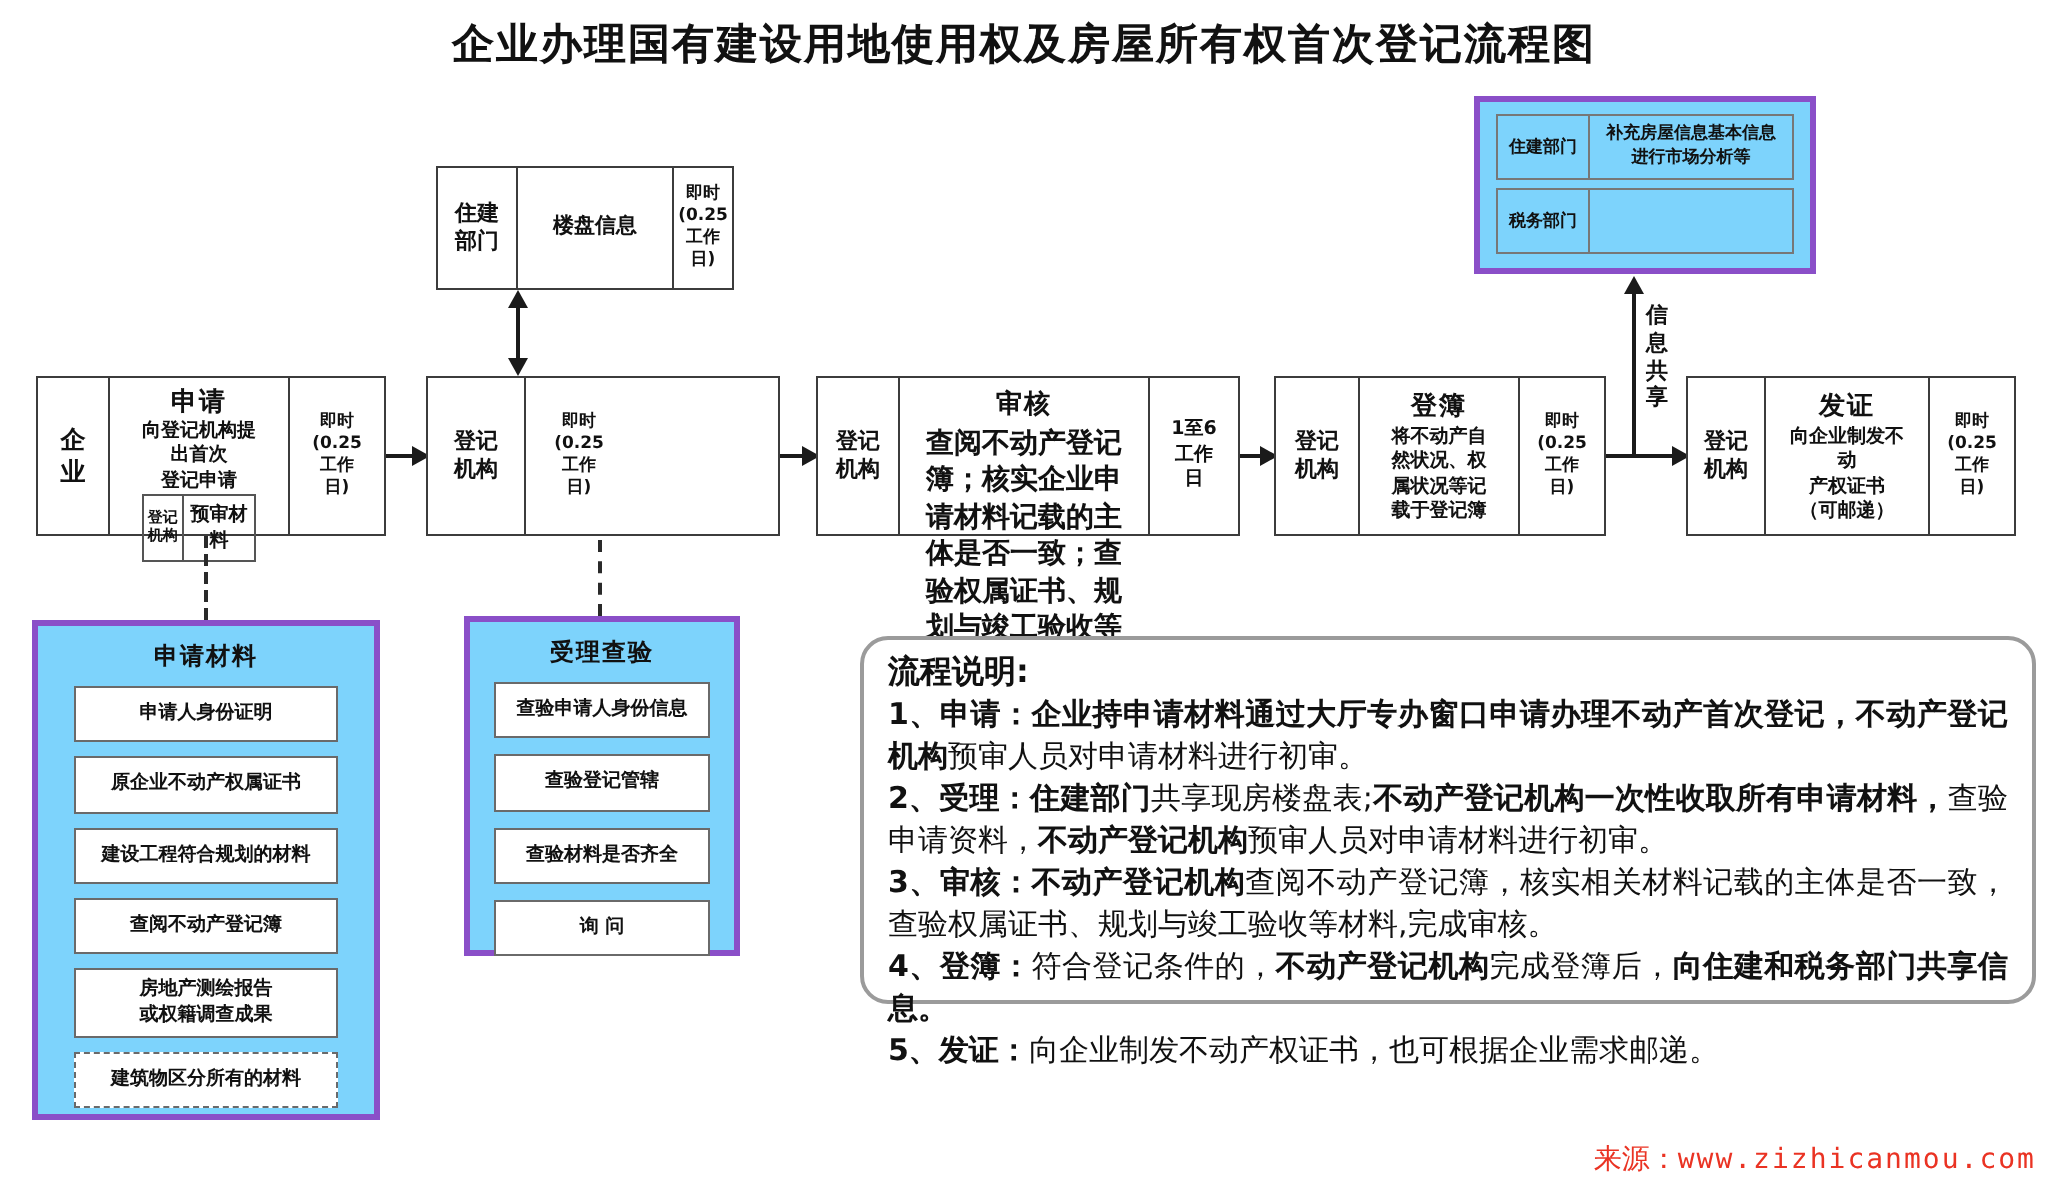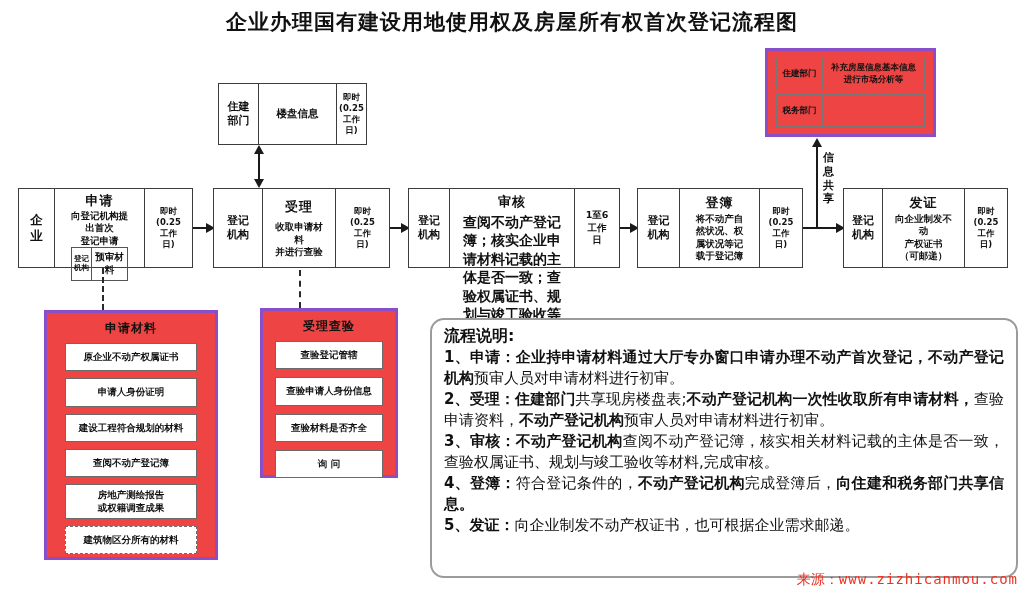--- a/index.html
+++ b/index.html
@@ -40,21 +40,21 @@
   .vline{position:absolute;width:2px;background:var(--line);}
   .vline .ah-u{position:absolute;top:-2px;left:-4px;width:0;height:0;
                border-bottom:9px solid var(--line);border-left:5px solid transparent;border-right:5px solid transparent;}
   .vline .ah-d{position:absolute;bottom:-2px;left:-4px;width:0;height:0;
                border-top:9px solid var(--line);border-left:5px solid transparent;border-right:5px solid transparent;}
   .dashv{position:absolute;width:0;border-left:2px dashed #2a2a2a;}
 
   .vlabel{position:absolute;font-size:11px;line-height:1.25;width:13px;word-break:break-all;text-align:center;}
 
   
-  .pbox{position:absolute;border:3px solid var(--purple);background:#ef4444;margin-left:28px;}
+  .pbox{position:absolute;border:3px solid var(--purple);background:#7dd3fc;}
   .pbox-title{text-align:center;font-size:12px;margin:7px 0 6px 0;letter-spacing:1px;}
   .item{border:1.3px solid #6a6a6a;text-align:center;font-size:9.5px;line-height:1.3;
         padding:7px 2px;background:#fff;}
   .item.dashed{border-style:dashed;}
   .stack{display:flex;flex-direction:column;gap:7px;}
 
   
   .info-rows{display:flex;flex-direction:column;gap:4px;padding:6px 8px;}
   .info-row{display:flex;border:1.2px solid #777;height:33px;}
   .info-actor{width:46px;display:flex;align-items:center;justify-content:center;
@@ -129,25 +129,20 @@
 日)</div>
   </div>
 
   <div class="hline" style="left:193px;top:227px;width:20px">
     <i class="ah-r"></i>
   </div>
 
   <div class="fbox" style="left:213px;top:188px;width:177px;height:80px">
     <div class="cell actor pre" style="width:48px">登记
 机构</div>
-    <div class="cell main">
-      <div class="stage">受理</div>
-      <div class="desc pre">收取申请材料
-并进行查验</div>
-    </div>
     <div class="cell time pre" style="width:54px">即时
 (0.25
 工作
 日)</div>
   </div>
 
   <div class="hline" style="left:390px;top:227px;width:18px">
     <i class="ah-r"></i>
   </div>
 
@@ -202,41 +197,41 @@
 工作
 日)</div>
   </div>
 
   <div class="dashv" style="left:102px;top:268px;height:42px"></div>
   <div class="dashv" style="left:299px;top:270px;height:38px"></div>
 
   <div class="pbox" style="left:16px;top:310px;width:174px;height:250px">
     <div class="pbox-title">申请材料</div>
     <div class="stack" style="margin:0 18px">
+      <div class="item">申请人身份证明</div>
       <div class="item">原企业不动产权属证书</div>
-      <div class="item">申请人身份证明</div>
       <div class="item">建设工程符合规划的材料</div>
       <div class="item">查阅不动产登记簿</div>
       <div class="item pre" style="padding:4px 16px">房地产测绘报告
 或权籍调查成果</div>
       <div class="item dashed">建筑物区分所有的材料</div>
     </div>
   </div>
 
   <div class="pbox" style="left:232px;top:308px;width:138px;height:170px">
     <div class="pbox-title">受理查验</div>
     <div class="stack" style="margin:0 12px;gap:8px">
+      <div class="item">查验申请人身份信息</div>
       <div class="item">查验登记管辖</div>
-      <div class="item">查验申请人身份信息</div>
       <div class="item">查验材料是否齐全</div>
       <div class="item">询  问</div>
     </div>
   </div>
 
-  <div class="notes" style="left:430px;top:318px;width:588px;height:260px">
+  <div class="notes" style="left:430px;top:318px;width:588px;height:184px">
     <div class="notes-title">流程说明:</div>
     <p class="note-p"><span class="rb">1、申请：企业持申请材料通过大厅专办窗口申请办理不动产首次登记，不动产登记机构</span><span class="rn">预审人员对申请材料进行初审。</span></p>
     <p class="note-p"><span class="rb">2、受理：住建部门</span><span class="rn">共享现房楼盘表;</span><span class="rb">不动产登记机构一次性收取所有申请材料，</span><span class="rn">查验申请资料，</span><span class="rb">不动产登记机构</span><span class="rn">预审人员对申请材料进行初审。</span></p>
     <p class="note-p"><span class="rb">3、审核：不动产登记机构</span><span class="rn">查阅不动产登记簿，核实相关材料记载的主体是否一致，查验权属证书、规划与竣工验收等材料,完成审核。</span></p>
     <p class="note-p"><span class="rb">4、登簿：</span><span class="rn">符合登记条件的，</span><span class="rb">不动产登记机构</span><span class="rn">完成登簿后，</span><span class="rb">向住建和税务部门共享信息。</span></p>
     <p class="note-p"><span class="rb">5、发证：</span><span class="rn">向企业制发不动产权证书，也可根据企业需求邮递。</span></p>
   </div>
 
   <div class="watermark">
     <span class="wm-label">来源：</span><span class="wm-url">www.zizhicanmou.com</span>

